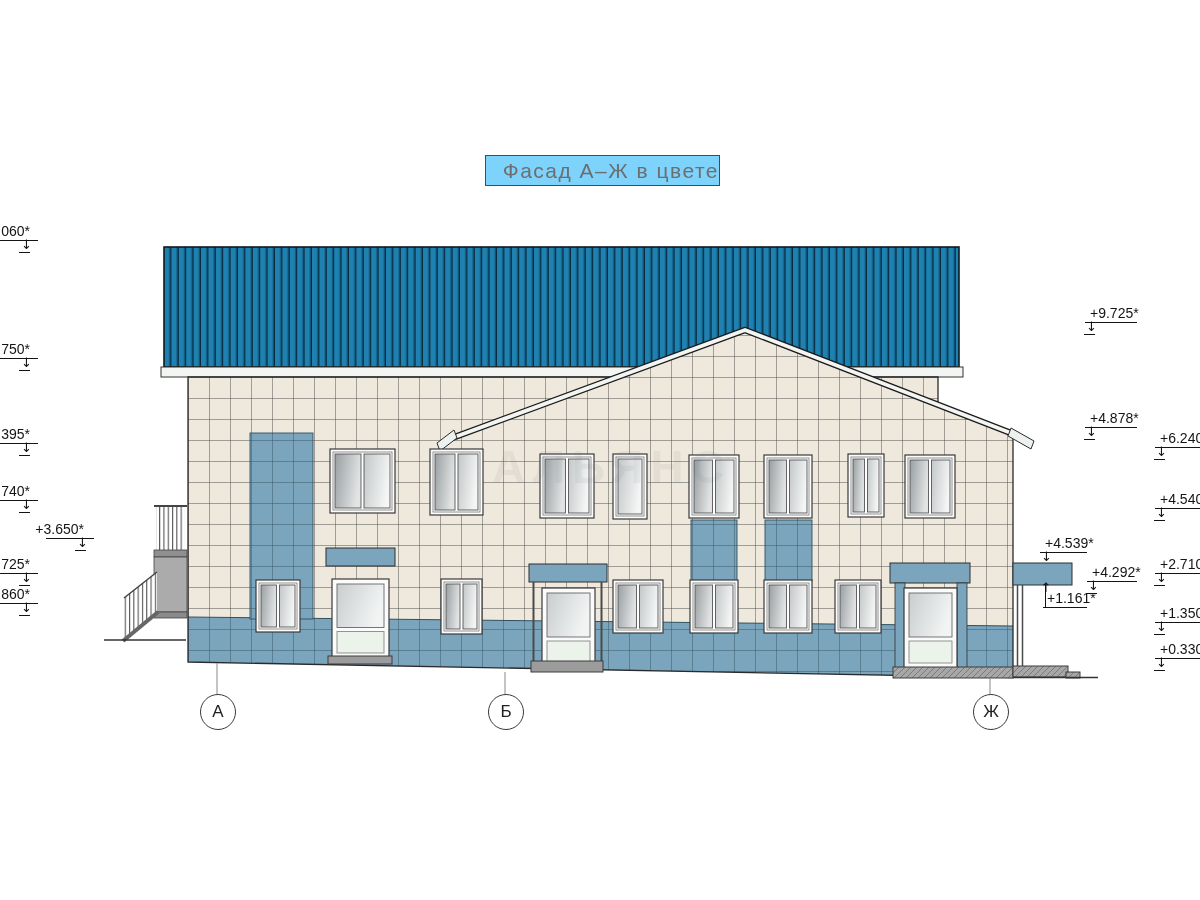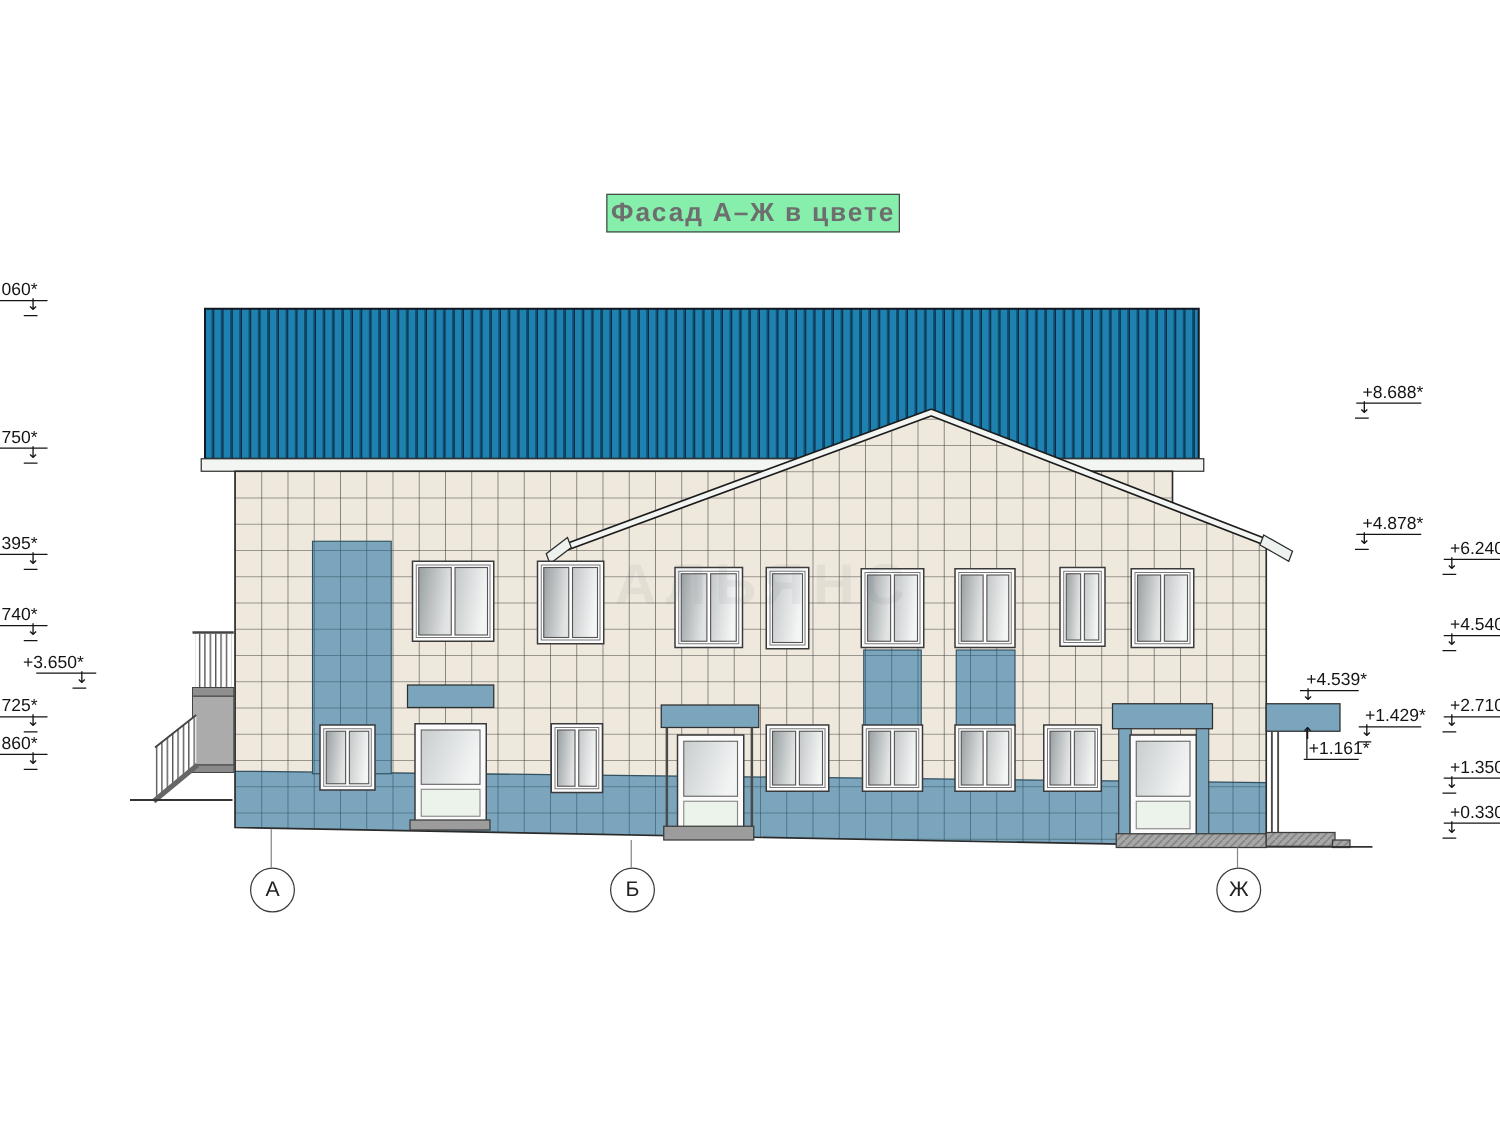--- a/index.html
+++ b/index.html
@@ -1,21 +1,21 @@
 <!DOCTYPE html>
 <html><head>
 <meta charset="utf-8">
 <style>
   html,body{margin:0;padding:0;background:#fff;}
   #stage{position:relative;width:1200px;height:900px;background:#ffffff;overflow:hidden;
          font-family:"Liberation Sans","DejaVu Sans",sans-serif;}
   #facade-svg{position:absolute;left:0;top:0;}
   
   .title-box{position:absolute;left:485px;top:155px;width:233px;height:29px;
-    border:1.5px solid #4a4a4a;background:#86efac;display:flex;align-items:center;justify-content:center;font-weight:bold;}
+    border:1.5px solid #4a4a4a;background:#7dd3fc;display:flex;align-items:center;justify-content:flex-end;}
   .title-box span{font-size:21px;color:#6e6e6e;letter-spacing:1.5px;white-space:nowrap;}
   
   .wm{position:absolute;left:492px;top:440px;font-size:46px;font-weight:bold;letter-spacing:7px;
       color:rgba(90,100,112,0.08);white-space:nowrap;}
   
   .mark{position:absolute;height:34px;font-size:14px;color:#141414;}
   .mark .lbl{position:absolute;top:0;white-space:nowrap;}
   .mark i{display:block;}
   .mark .ln{position:absolute;border-top:1.4px solid #141414;height:0;}
   .mark .ar{position:absolute;font-style:normal;font-size:13px;line-height:1;color:#141414;
@@ -266,41 +266,41 @@
     <i class="ln" style="left:0;right:0;top:17px"></i>
       <i class="ar" style="left:21px;top:15px">↓</i>
       <i class="tk" style="left:19px;top:29px"></i>
   </div>
   <div class="mark ml" style="top:483px">
     <span class="lbl">.740*</span>
     <i class="ln" style="left:0;right:0;top:17px"></i>
       <i class="ar" style="left:21px;top:15px">↓</i>
       <i class="tk" style="left:19px;top:29px"></i>
   </div>
-  <div class="mark" style="left:29px;top:521px;width:48px">
+  <div class="mark" style="left:46px;top:521px;width:48px">
     <span class="lbl" style="right:10px">+3.650*</span>
     <i class="ln" style="left:0;right:0;top:17px"></i>
       <i class="ar" style="left:31px;top:15px">↓</i>
       <i class="tk" style="left:29px;top:29px"></i>
   </div>
   <div class="mark ml" style="top:556px">
     <span class="lbl">.725*</span>
     <i class="ln" style="left:0;right:0;top:17px"></i>
       <i class="ar" style="left:21px;top:15px">↓</i>
       <i class="tk" style="left:19px;top:29px"></i>
   </div>
   <div class="mark ml" style="top:586px">
     <span class="lbl">.860*</span>
     <i class="ln" style="left:0;right:0;top:17px"></i>
       <i class="ar" style="left:21px;top:15px">↓</i>
       <i class="tk" style="left:19px;top:29px"></i>
   </div>
 
   <div class="mark mr" style="left:1085px;top:305px;width:52px">
-    <span class="lbl">+8.688*</span>
+    <span class="lbl">+9.725*</span>
     <i class="ln" style="left:0;right:0;top:17px"></i>
       <i class="ar" style="left:1px;top:15px">↓</i>
       <i class="tk" style="left:-1px;top:29px"></i>
   </div>
   <div class="mark mr" style="left:1085px;top:410px;width:52px">
     <span class="lbl">+4.878*</span>
     <i class="ln" style="left:0;right:0;top:17px"></i>
       <i class="ar" style="left:1px;top:15px">↓</i>
       <i class="tk" style="left:-1px;top:29px"></i>
   </div>
@@ -321,21 +321,21 @@
     <i class="ln" style="left:0;right:0;top:17px"></i>
       <i class="ar" style="left:1px;top:15px">↓</i>
   </div>
   <div class="mark mr" style="left:1155px;top:556px;width:50px">
     <span class="lbl">+2.710*</span>
     <i class="ln" style="left:0;right:0;top:17px"></i>
       <i class="ar" style="left:1px;top:15px">↓</i>
       <i class="tk" style="left:-1px;top:29px"></i>
   </div>
   <div class="mark mr" style="left:1087px;top:564px;width:50px">
-    <span class="lbl">+1.429*</span>
+    <span class="lbl">+4.292*</span>
     <i class="ln" style="left:0;right:0;top:17px"></i>
       <i class="ar" style="left:1px;top:15px">↓</i>
       <i class="tk" style="left:-1px;top:29px"></i>
   </div>
   <div class="mark mr" style="left:1043px;top:590px;width:44px">
     <span class="lbl" style="left:4px">+1.161*</span>
     <i class="ln" style="left:0;right:0;top:17px"></i>
       <i class="st" style="left:2px;top:-6px;height:23px"></i>
       <i class="ar" style="left:-2.5px;top:-9px">↑</i>
   </div>

